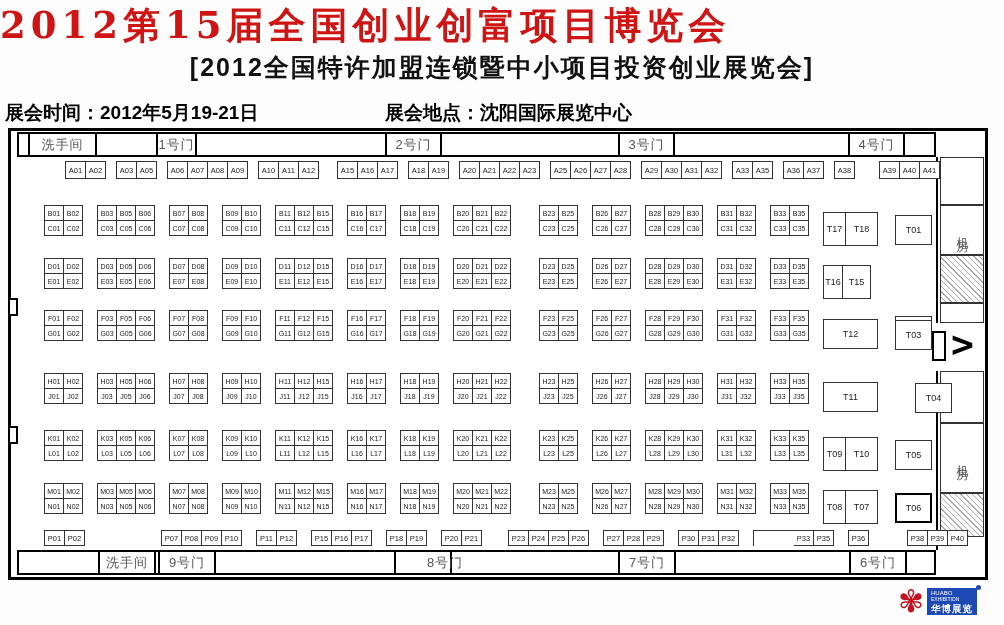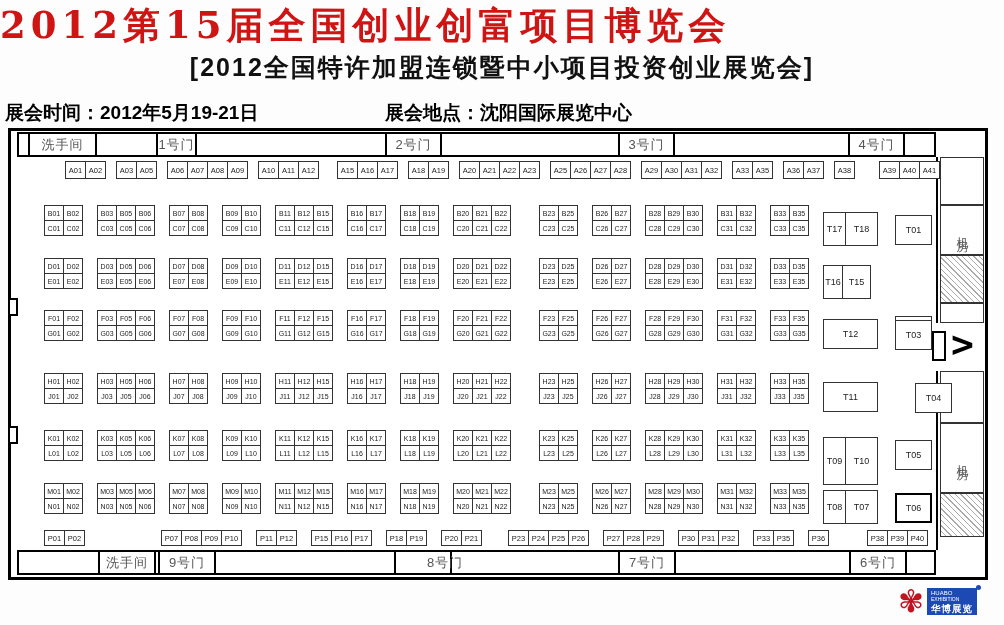--- a/index.html
+++ b/index.html
@@ -896,21 +896,21 @@
           <div class="grow">
             <div class="cell">K33</div>
             <div class="cell">K35</div>
           </div>
           <div class="grow">
             <div class="cell">L33</div>
             <div class="cell">L35</div>
           </div>
         </div>
       </div>
-      <div class="tbox" style="left: 812px; top: 306px; width: 55px; height: 48px;">
+      <div class="tbox" style="left: 812px; top: 306px; width: 55px; height: 34px;">
         <div class="tcell" style="width: 40%; border-right: 1px solid rgb(51, 51, 51);">T09</div>
         <div class="tcell" style="width: 60%;">T10</div>
       </div>
       <div class="tsingle" style="left: 884px; top: 309px; width: 37px; height: 30px;">T05</div>
       <div class="band band-d" style="left: 33px; top: 352px;">
         <div class="group">
           <div class="grow">
             <div class="cell">M01</div>
             <div class="cell">M02</div>
           </div>
@@ -1108,21 +1108,21 @@
             <div class="cell">P29</div>
           </div>
         </div>
         <div class="group" style="margin-left: 14px;">
           <div class="grow">
             <div class="cell">P30</div>
             <div class="cell">P31</div>
             <div class="cell">P32</div>
           </div>
         </div>
-        <div class="group" style="margin-left: 14px;">
+        <div class="group" style="margin-left: 14px; padding-left: 40px;">
           <div class="grow">
             <div class="cell">P33</div>
             <div class="cell">P35</div>
           </div>
         </div>
         <div class="group" style="margin-left: 14px;">
           <div class="grow">
             <div class="cell">P36</div>
           </div>
         </div>

